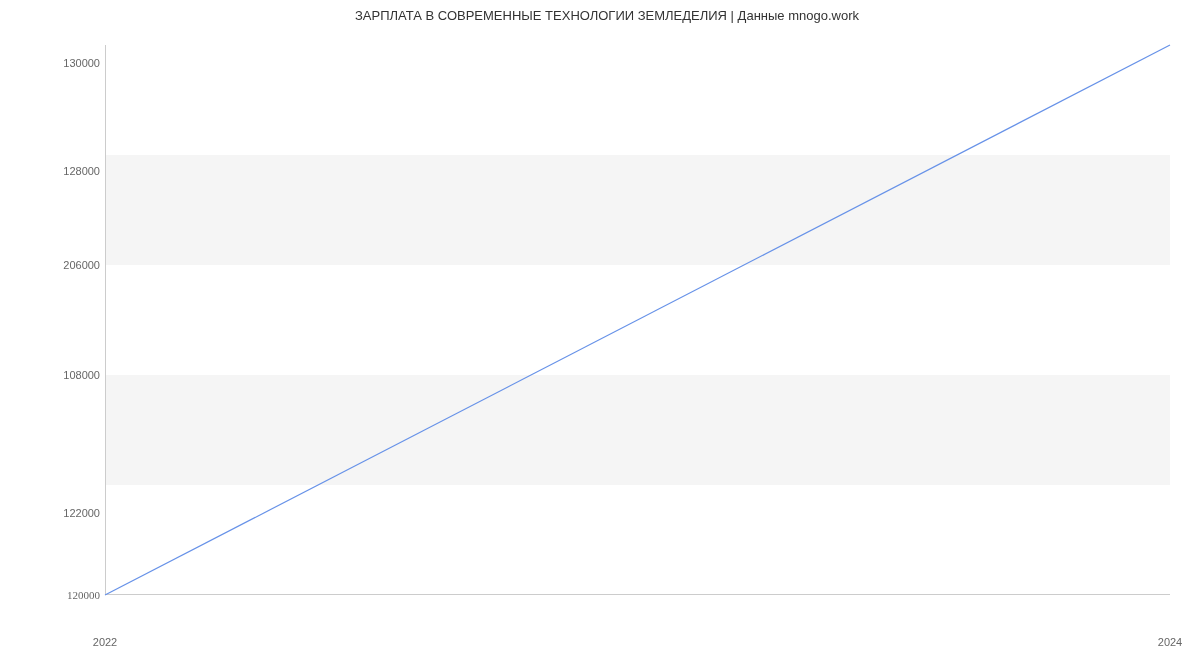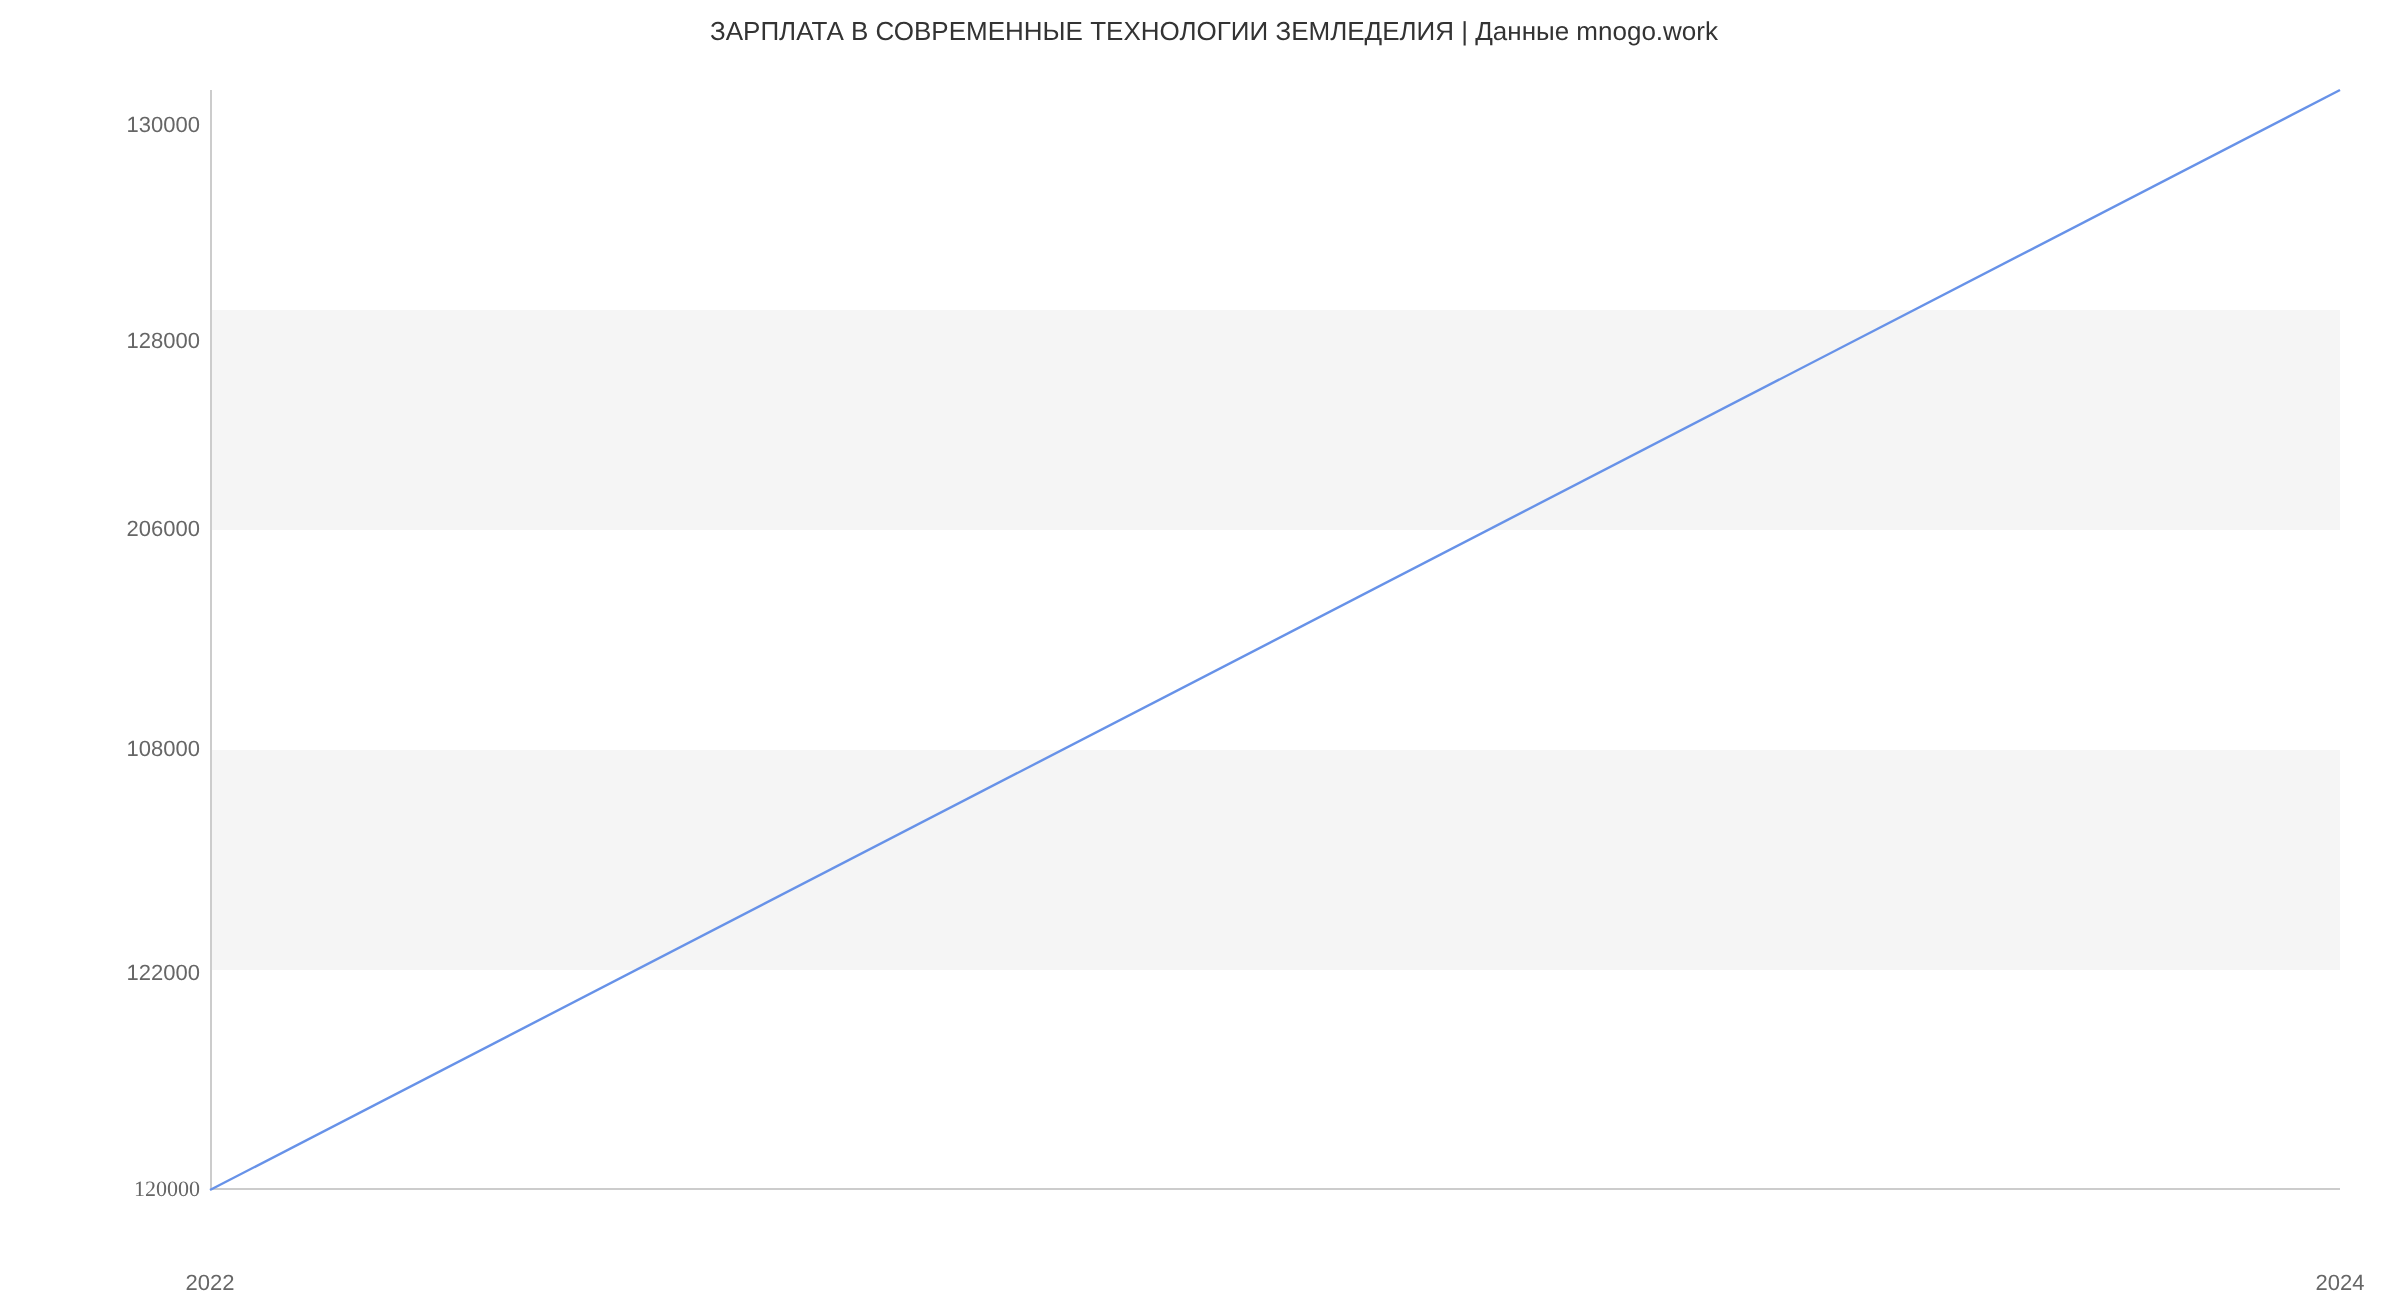--- a/index.html
+++ b/index.html
@@ -71,21 +71,21 @@
 <body>
 
 <div class="chart-title">ЗАРПЛАТА В  СОВРЕМЕННЫЕ ТЕХНОЛОГИИ ЗЕМЛЕДЕЛИЯ | Данные mnogo.work</div>
 
 <div class="plot-area">
   <div class="grid-band" id="band-0" style="top: 330px; height: 110px;"></div>
   <div class="grid-band" id="band-1" style="top: 110px; height: 110px;"></div>
 </div>
 
 <div class="y-tick-label" id="ytick-0" style="top: 595px; font-family: Liberation Serif, serif;">120000</div>
-<div class="y-tick-label" id="ytick-1" style="top: 487px;">122000</div>
+<div class="y-tick-label" id="ytick-1" style="top: 513px;">122000</div>
 <div class="y-tick-label" id="ytick-2" style="top: 375px;">108000</div>
 <div class="y-tick-label" id="ytick-3" style="top: 265px;">206000</div>
 <div class="y-tick-label" id="ytick-4" style="top: 155px; margin-top: 16px;">128000</div>
 <div class="y-tick-label" id="ytick-5" style="top: 45px; margin-top: 18px;">130000</div>
 
 <div class="x-tick-label" id="xtick-0" style="left: 105px;">2022</div>
 <div class="x-tick-label" id="xtick-1" style="left: 1170px; text-align: center;">2024</div>
 
 <svg class="line-svg">
   <polyline class="data-line" id="data-polyline" points="0,550 1065,0"></polyline>

